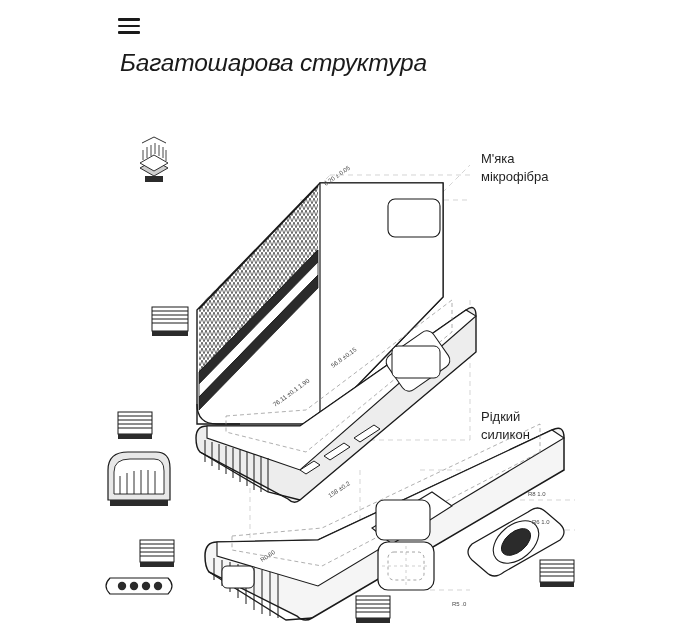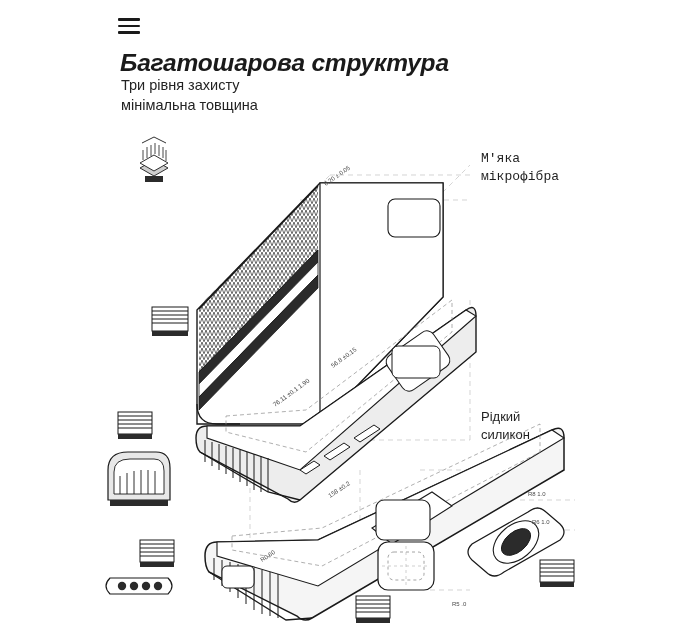--- a/index.html
+++ b/index.html
@@ -42,21 +42,21 @@
   .menu-btn span:nth-child(1) { width: 100%; }
   .menu-btn span:nth-child(2) { width: 100%; }
   .menu-btn span:nth-child(3) { width: 100%; }
 
   
   .title {
     position: absolute;
     left: 120px;
     top: 33px;
     font-size: 24.5px;
-    font-weight: bold;
+    font-weight: normal;
     font-style: italic;
     letter-spacing: -0.2px;
     white-space: nowrap;
   }
   .subtitle {
     position: absolute;
     left: 121px;
     top: 75px;
     font-size: 14.5px;
     line-height: 1.38;
@@ -65,21 +65,21 @@
   }
 
   
   .label {
     position: absolute;
     font-size: 13px;
     line-height: 1.42;
     color: #1f1f1f;
     white-space: pre-line;
   }
-  .label-soft   { left: 481px; top: 150px; font-family: Liberation Mono, monospace; }
+  .label-soft   { left: 481px; top: 150px; }
   .label-rigid  { left: 481px; top: 284px; }
   .label-liquid { left: 481px; top: 408px; }
 
   
   .diagram {
     position: absolute;
     left: 0;
     top: 0;
     width: 680px;
     height: 630px;
@@ -91,22 +91,20 @@
 
 <div class="page">
 
   <div class="menu-btn">
     <span></span>
     <span></span>
     <span></span>
   </div>
 
   <h1 class="title">Багатошарова структура</h1>
-  <div class="subtitle">Три рівня захисту
-мінімальна товщина</div>
 
   <div class="label label-soft">М'яка
 мікрофібра</div>
   <div class="label label-liquid">Рідкий
 силикон</div>
 
   <div class="diagram">
     <svg width="680" height="630" viewBox="0 0 680 630" xmlns="http://www.w3.org/2000/svg">
 
       <defs>

